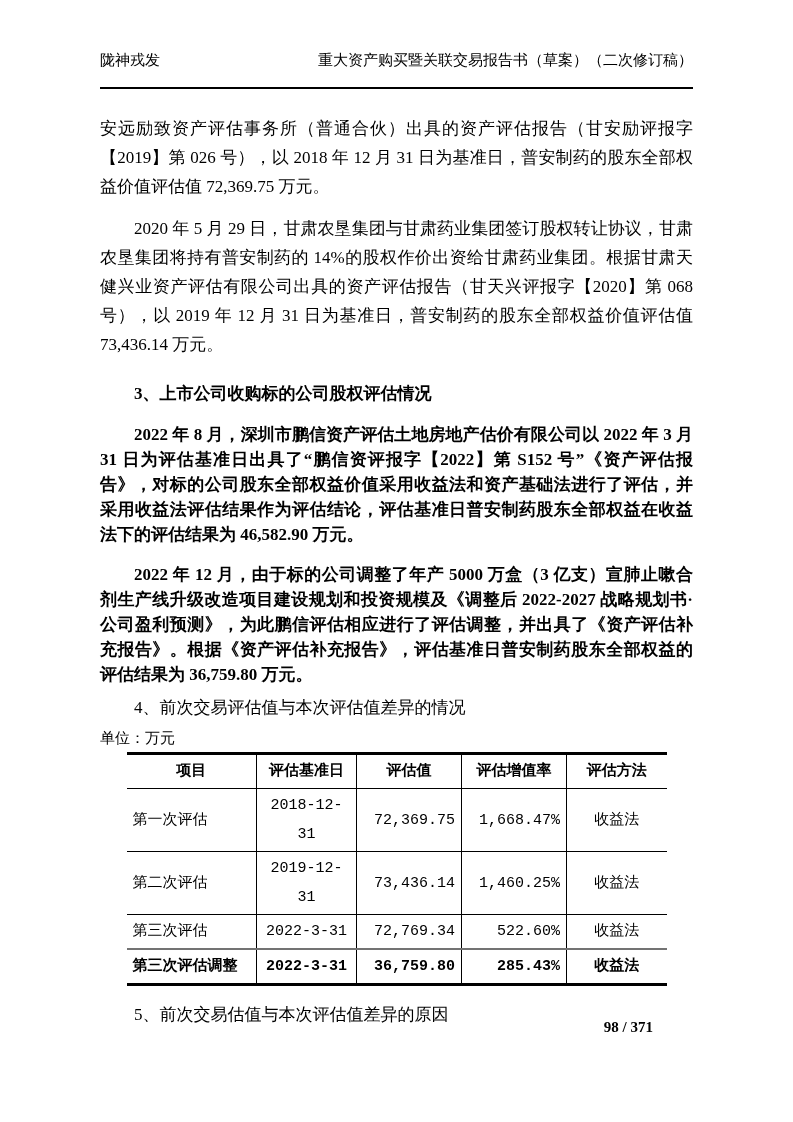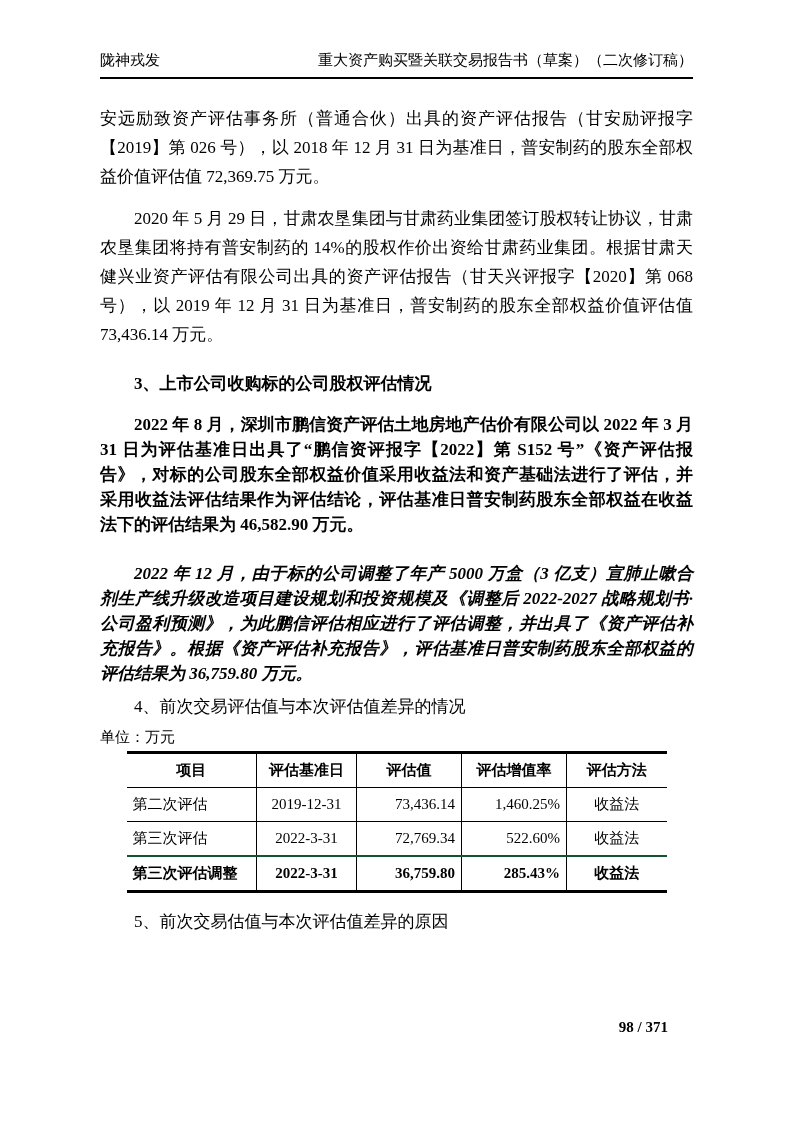--- a/index.html
+++ b/index.html
@@ -14,35 +14,35 @@
     font-family: "Liberation Serif", "DejaVu Serif", serif;
     padding: 50px 100px 0 100px;
     overflow: hidden;
   }
   
   .doc-header {
     display: flex;
     justify-content: space-between;
     align-items: flex-end;
     font-size: 15px;
-    padding-bottom: 6px;
+    padding-bottom: 16px;
     border-bottom: 2px solid #000;
     line-height: 21px;
     gap: 32px;
   }
   
   .body-text { font-size: 17px; line-height: 29px; text-align: justify; }
   .para { margin-top: 13px; text-indent: 2em; }
   .no-indent { text-indent: 0; margin-top: 25px; }
   .bold-para { font-weight: bold; line-height: 25px; }
   .sec-heading { margin-top: 14px; text-indent: 2em; font-weight: normal; font-size: 17px; }
   .sec-heading.bold { font-weight: bold; }
   .mt-lg { margin-top: 20px; }
   .mt-md { margin-top: 14px; }
-  .mt-sm { margin-top: 24px; font-style: italic; }
+  .mt-sm { margin-top: 15px; }
   .mt-xs { margin-top: 6px; }
   
   .unit-label {
     text-align: left;
     font-size: 15px;
     line-height: 20px;
     margin: 6px 42px 4px 0;
     text-indent: 0;
   }
   table.valuation {
@@ -51,36 +51,37 @@
     border-collapse: collapse;
     border-top: 3px solid #000;
     border-bottom: 3px solid #000;
     font-size: 15px;
   }
   table.valuation th, table.valuation td {
     border-bottom: 1px solid #000;
     padding: 2px 6px;
     height: 27px;
     font-weight: normal;
+    font-family: Liberation Mono, monospace;
   }
   table.valuation th { font-weight: bold; text-align: center; height: 30px; }
   table.valuation th + th, table.valuation td + td { border-left: 1px solid #000; }
   col.c0 { width: 130px; } col.c1 { width: 100px; } col.c2 { width: 105px; }
   col.c3 { width: 105px; } col.c4 { width: 100px; }
   td.cell-item   { text-align: left;  padding-left: 10px; }
   td.cell-date   { text-align: center; }
   td.cell-value  { text-align: right; padding-right: 12px; }
   td.cell-rate   { text-align: right; padding-right: 12px; }
   td.cell-method { text-align: center; }
-  tr.adjust-row td { font-weight: bold; border-top: 2px solid #14532d; }
+  tr.adjust-row td { font-weight: bold; border-top: 2px solid #737373; }
   
   .page-footer {
     position: absolute;
     top: 1019px;
-    right: 125px;
+    right: 140px;
     font-size: 15px;
     font-weight: bold;
   }
 </style>
 </head>
 <body>
 
 <div class="page">
 
   <div class="doc-header">
@@ -117,20 +118,27 @@
         <tr>
           <th>项目</th>
           <th>评估基准日</th>
           <th>评估值</th>
           <th>评估增值率</th>
           <th>评估方法</th>
         </tr>
       </thead>
       <tbody>
         <tr>
+          <td class="cell-item">第一次评估</td>
+          <td class="cell-date">2018-12-31</td>
+          <td class="cell-value">72,369.75</td>
+          <td class="cell-rate">1,668.47%</td>
+          <td class="cell-method">收益法</td>
+        </tr>
+        <tr>
           <td class="cell-item">第二次评估</td>
           <td class="cell-date">2019-12-31</td>
           <td class="cell-value">73,436.14</td>
           <td class="cell-rate">1,460.25%</td>
           <td class="cell-method">收益法</td>
         </tr>
         <tr>
           <td class="cell-item">第三次评估</td>
           <td class="cell-date">2022-3-31</td>
           <td class="cell-value">72,769.34</td>

